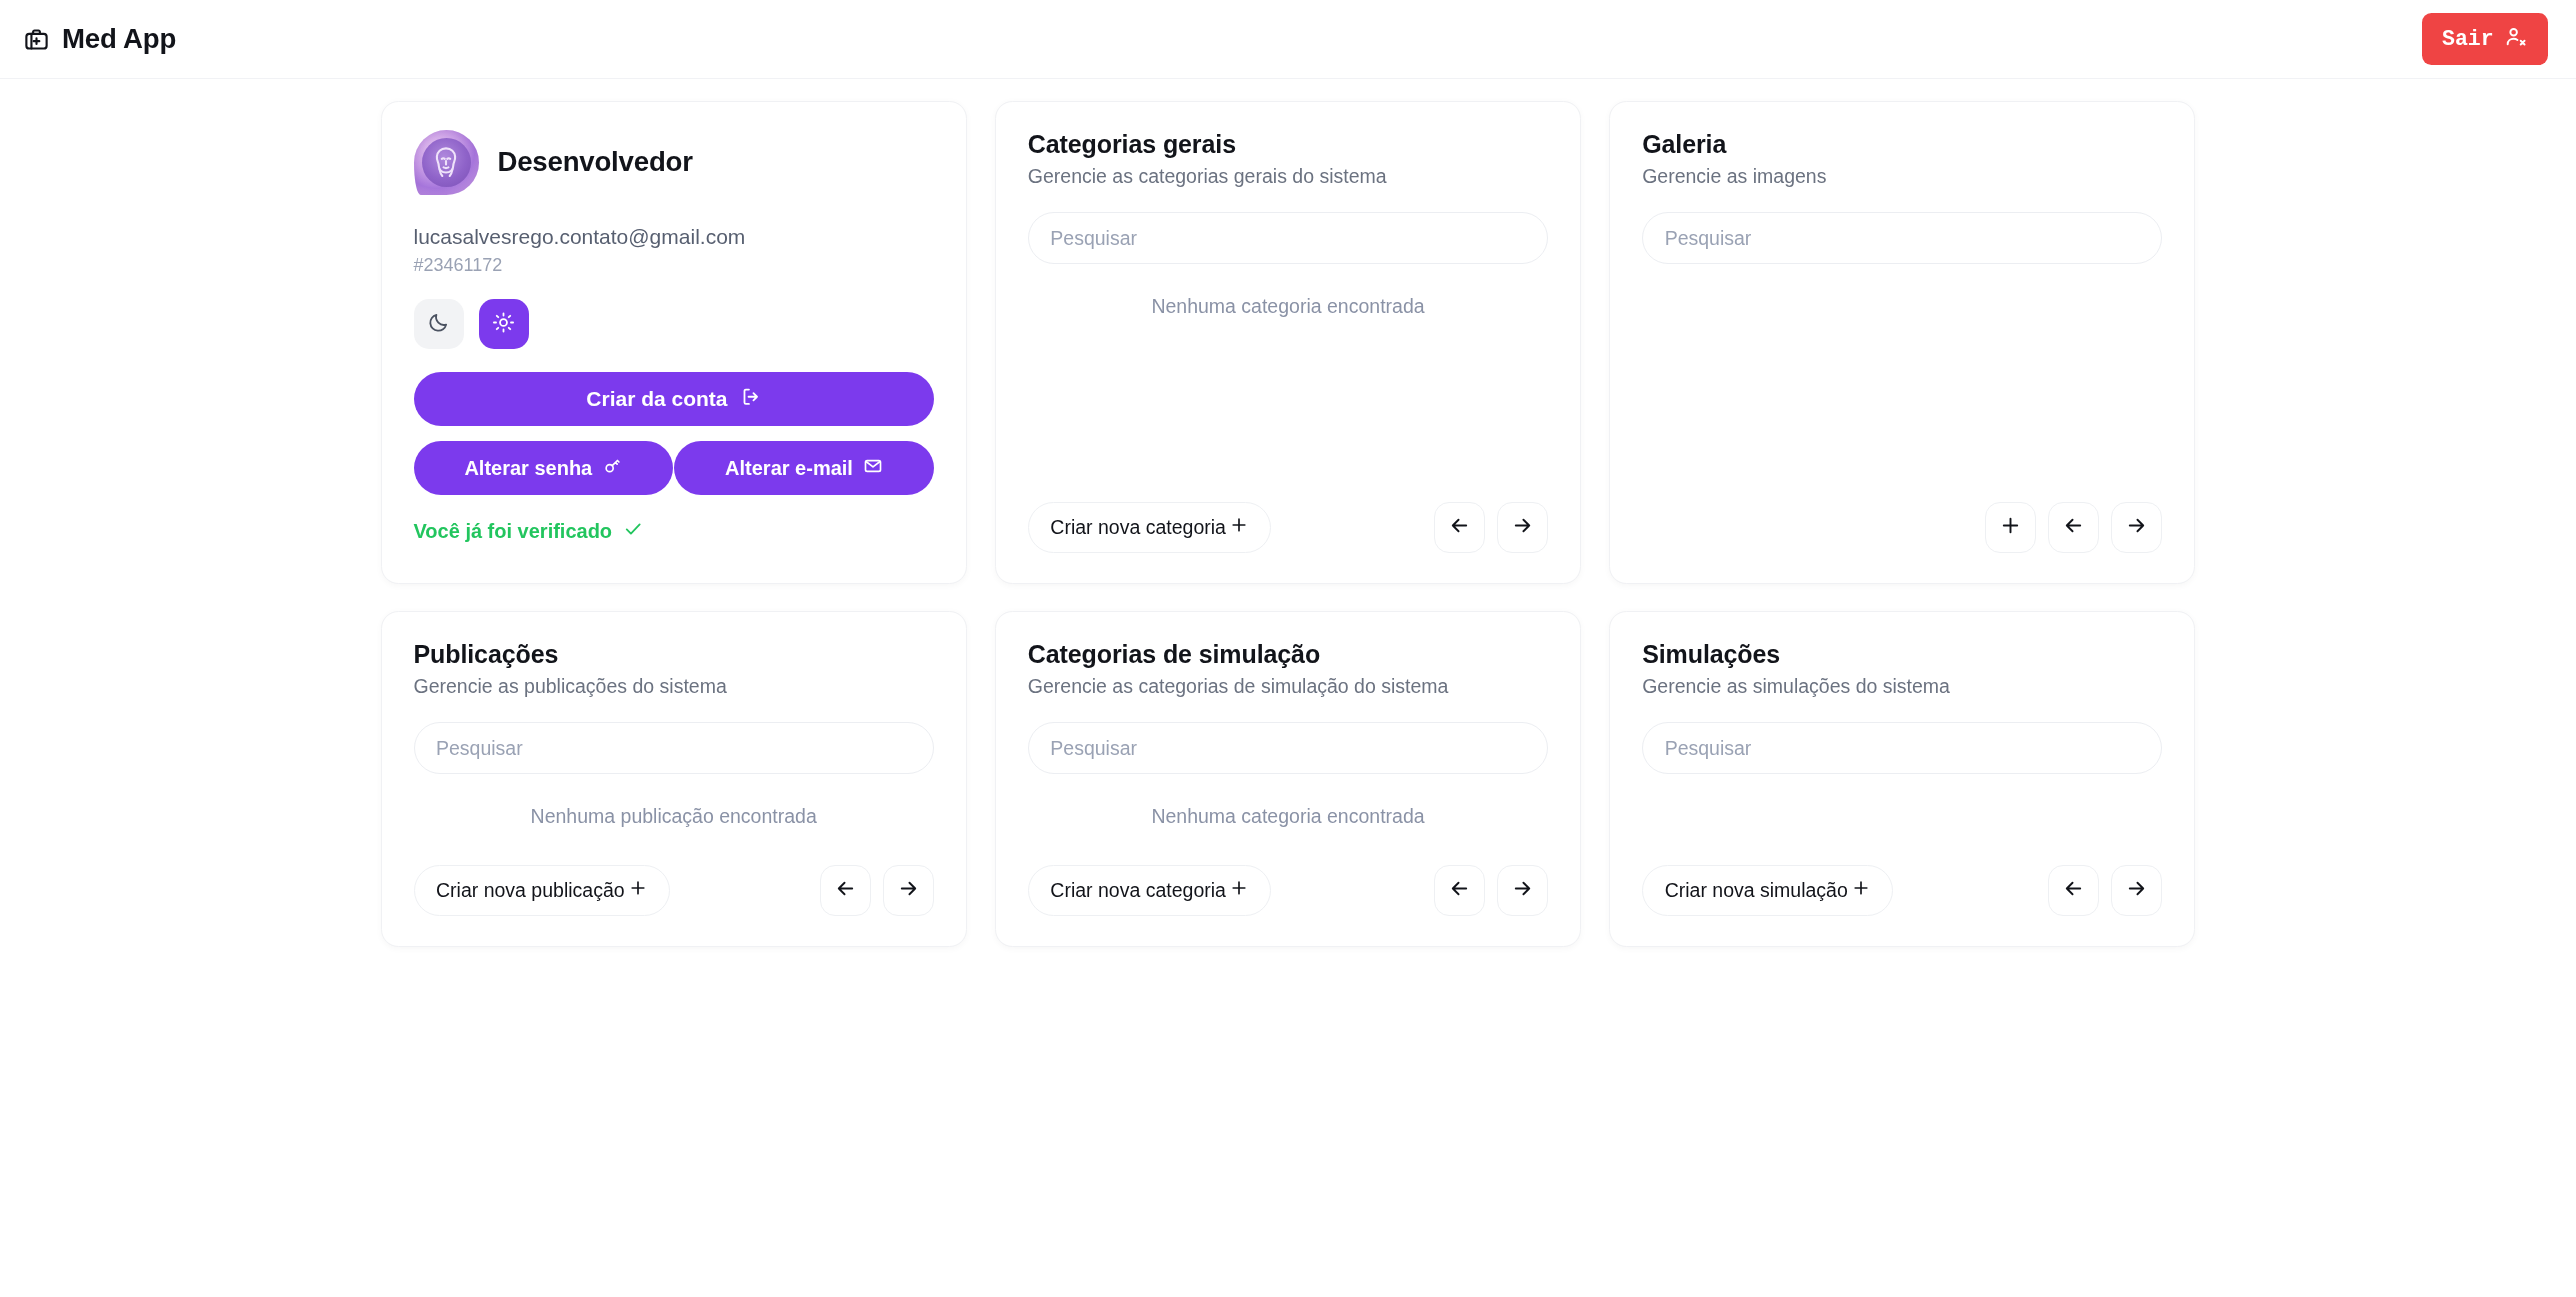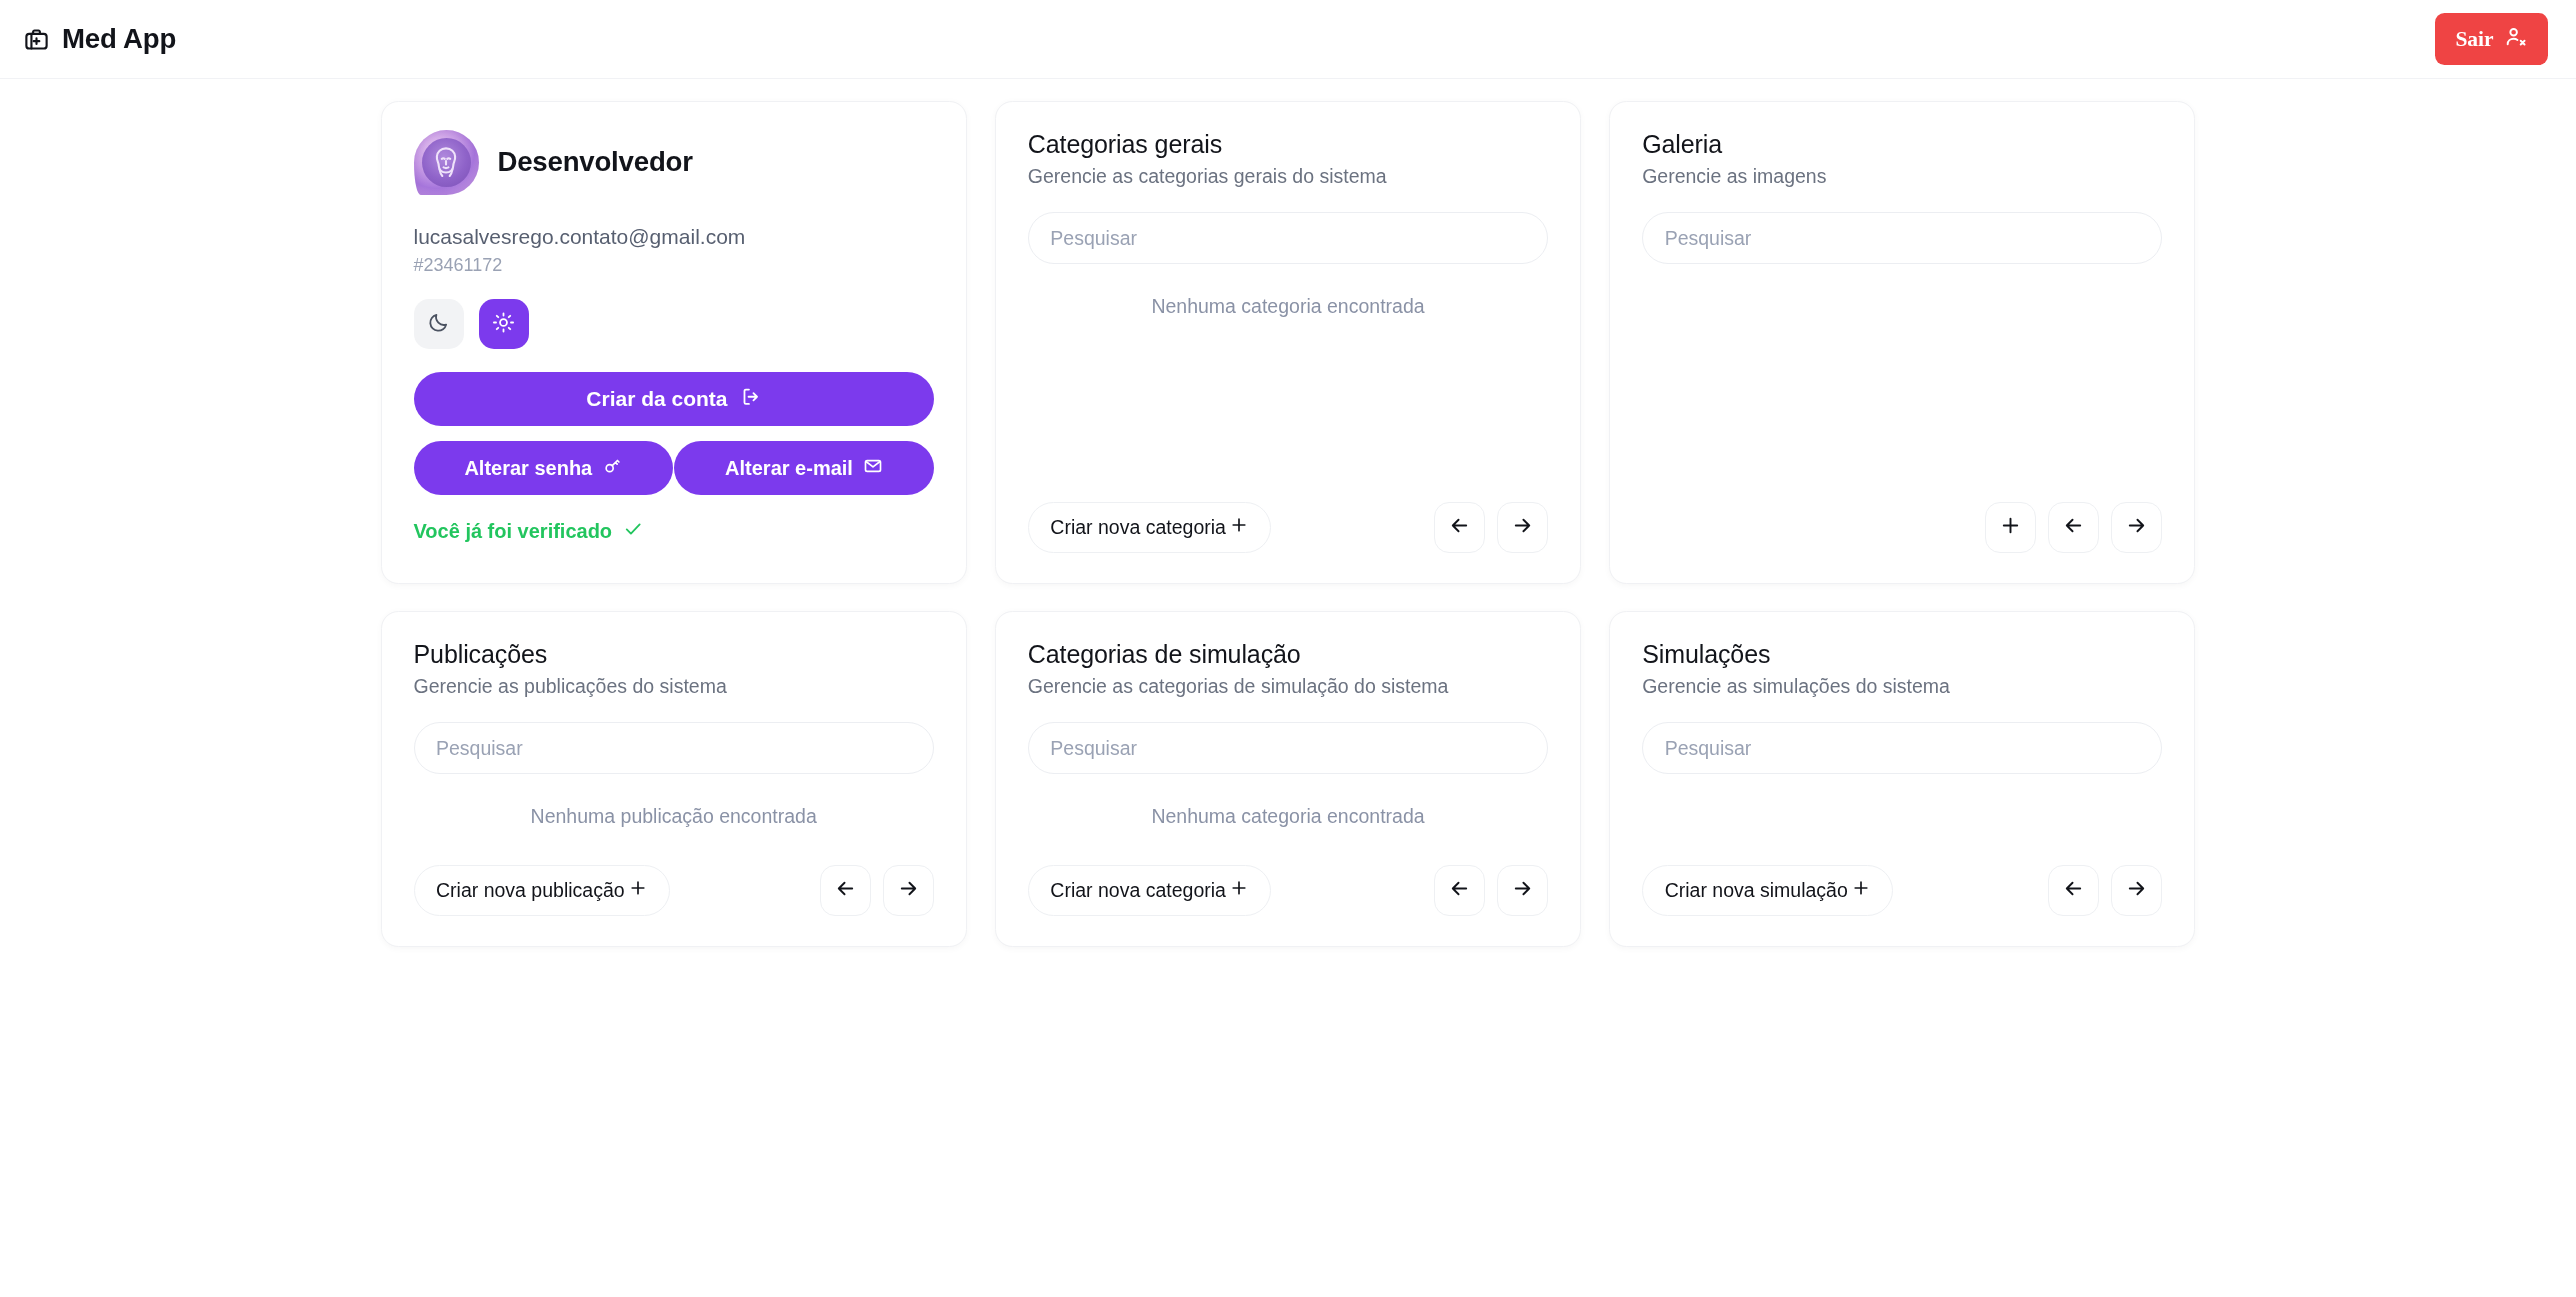--- a/index.html
+++ b/index.html
@@ -36,21 +36,21 @@
   }
   .logout-top {
     display: inline-flex;
     align-items: center;
     gap: 11.4px;
     background: #ef4444;
     color: #ffffff;
     border: none;
     border-radius: 9.4px;
     padding: 11.4px 20px;
-    font-family: Liberation Serif, serif;
+    font-family: Liberation Mono, monospace;
     font-size: 21.5px;
     font-weight: 600;
     cursor: pointer;
   }
 
   
   .page {
     padding: 21.5px 0 0 0;
   }
   .grid {
@@ -70,21 +70,21 @@
     box-shadow: 0 1.3px 6.7px rgba(16, 24, 40, 0.035);
     padding: 28px 32px 30px 32px;
     display: flex;
     flex-direction: column;
   }
   .card-top { height: 483px; }
   .card-bot { height: 336px; }
 
   .card-title {
     font-size: 25px;
-    font-weight: 400;
+    font-weight: 700;
     color: #12141a;
     letter-spacing: -0.1px;
   }
   .card-sub {
     margin-top: 6.7px;
     font-size: 19.5px;
     color: #6b7280;
     font-weight: 400;
   }
 

